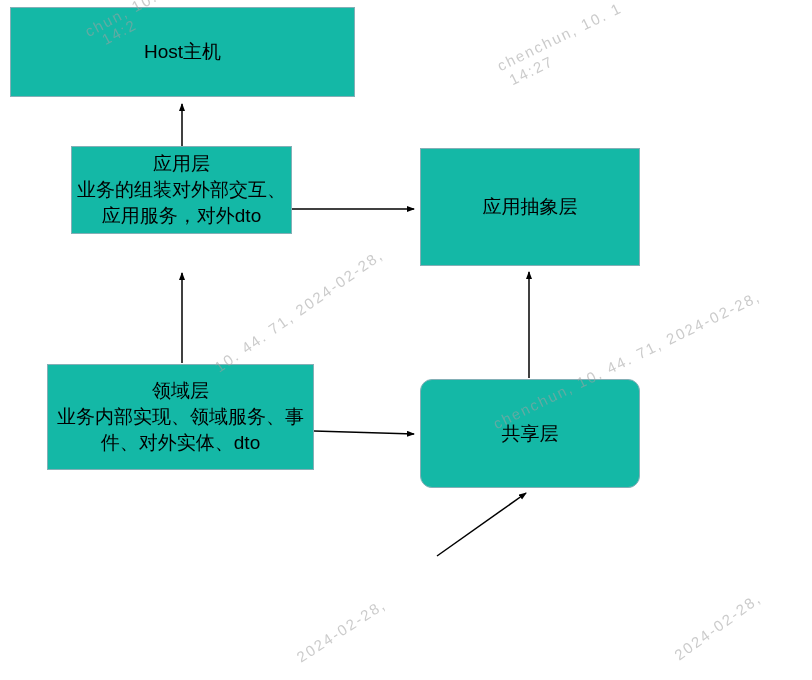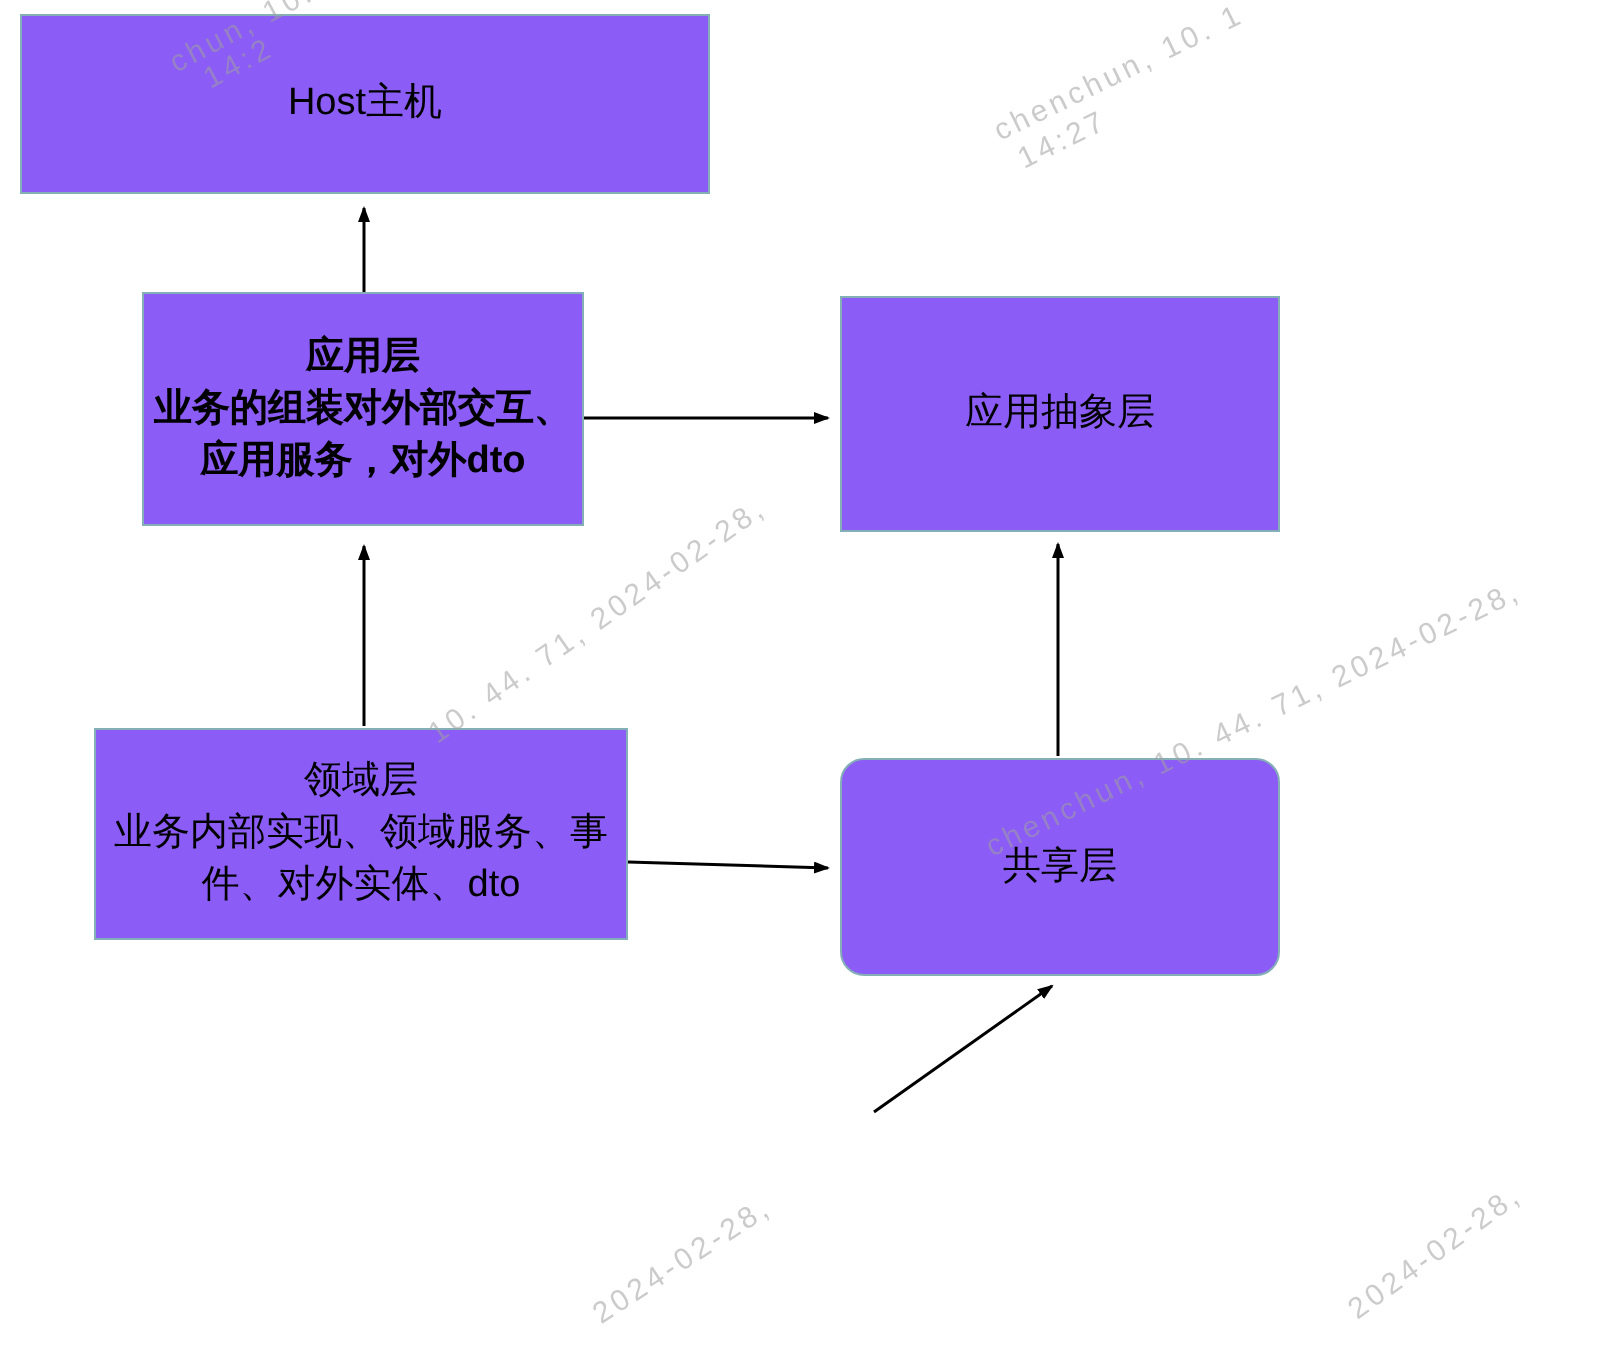--- a/index.html
+++ b/index.html
@@ -5,21 +5,21 @@
   html,body{margin:0;padding:0;background:#ffffff;}
   .canvas{
     position:relative;
     width:812px;height:680px;
     background:#ffffff;
     overflow:hidden;
     font-family:"Liberation Sans","DejaVu Sans",sans-serif;
   }
   .node{
     position:absolute;
-    background:#8b5cf6;
+    background:#14b8a6;
     border:1px solid #84afb6;
     box-sizing:border-box;
     display:flex;
     flex-direction:column;
     justify-content:center;
     align-items:center;
     text-align:center;
     color:#000000;
     font-size:19px;
     line-height:26px;
@@ -67,21 +67,21 @@
     <line x1="182" y1="363" x2="182" y2="273" stroke="#000000" stroke-width="1.5" marker-end="url(#arrowhead)"></line>
     <line x1="314" y1="431" x2="414" y2="434" stroke="#000000" stroke-width="1.5" marker-end="url(#arrowhead)"></line>
     <line x1="529" y1="378" x2="529" y2="272" stroke="#000000" stroke-width="1.5" marker-end="url(#arrowhead)"></line>
     <line x1="437" y1="556" x2="526" y2="493" stroke="#000000" stroke-width="1.5" marker-end="url(#arrowhead)"></line>
   </svg>
 
   <div class="node" style="left:10px;top:7px;width:345px;height:90px;">
     <div class="node-title">Host主机</div>
   </div>
 
-  <div class="node" style="left:71px;top:146px;width:221px;height:117px;font-weight:bold;">
+  <div class="node" style="left:71px;top:146px;width:221px;height:88px;">
     <div class="node-title">应用层</div>
     <div class="node-body">业务的组装对外部交互、应用服务，对外dto</div>
   </div>
 
   <div class="node" style="left:420px;top:148px;width:220px;height:118px;">
     <div class="node-title">应用抽象层</div>
   </div>
 
   <div class="node" style="left:47px;top:364px;width:267px;height:106px;">
     <div class="node-title">领域层</div>

